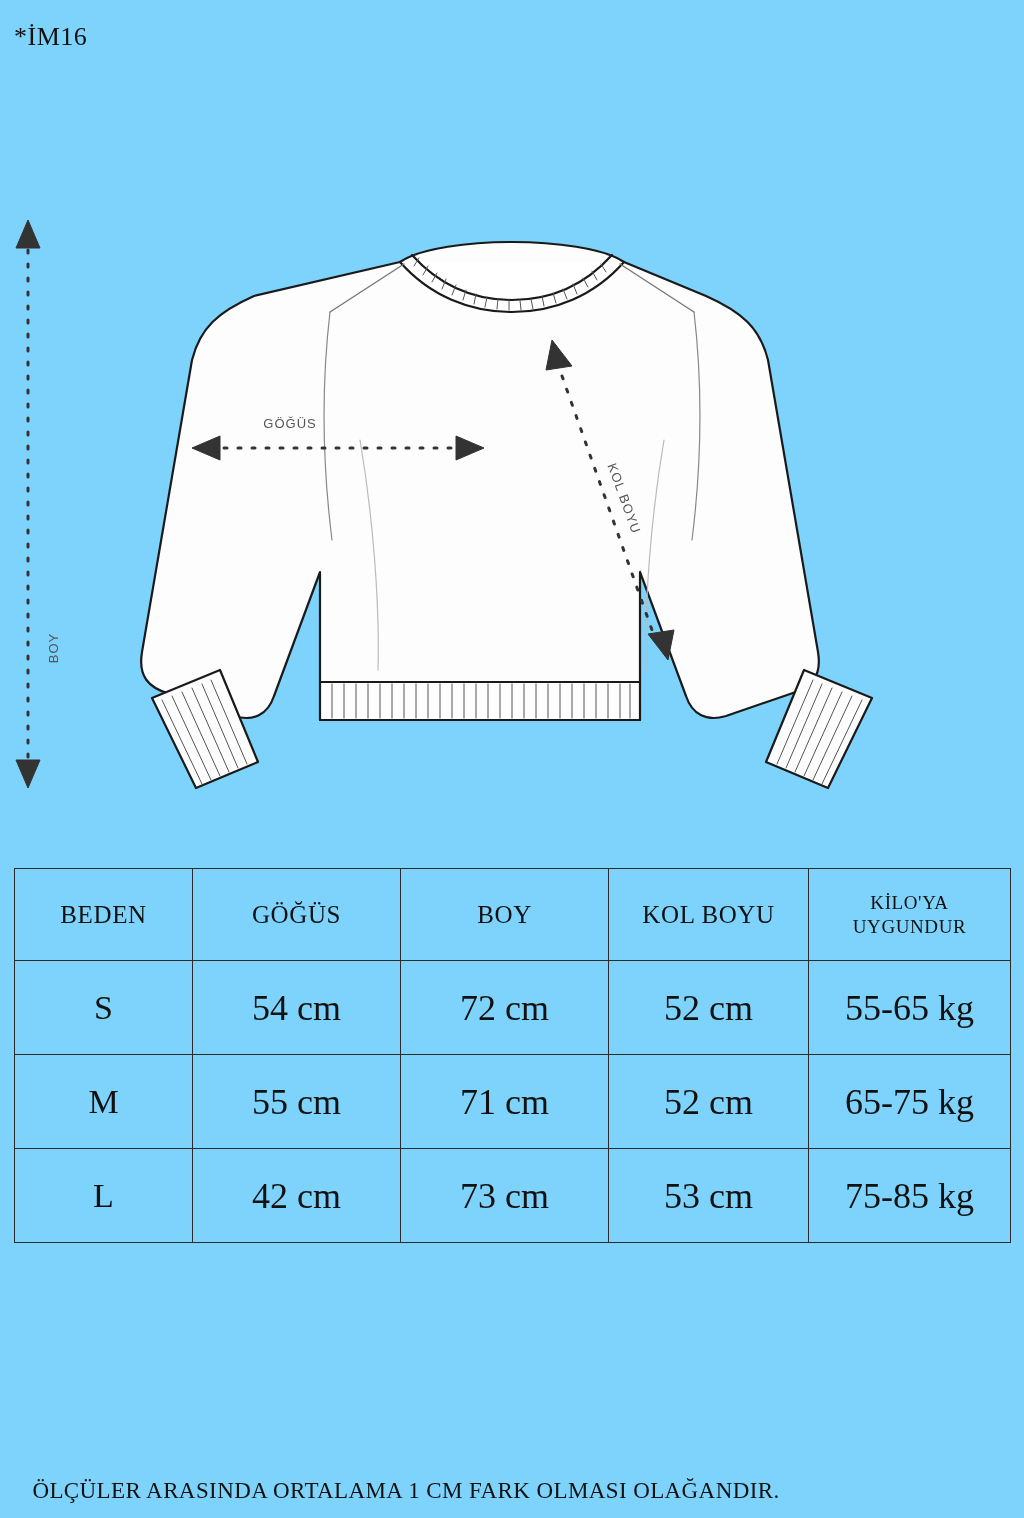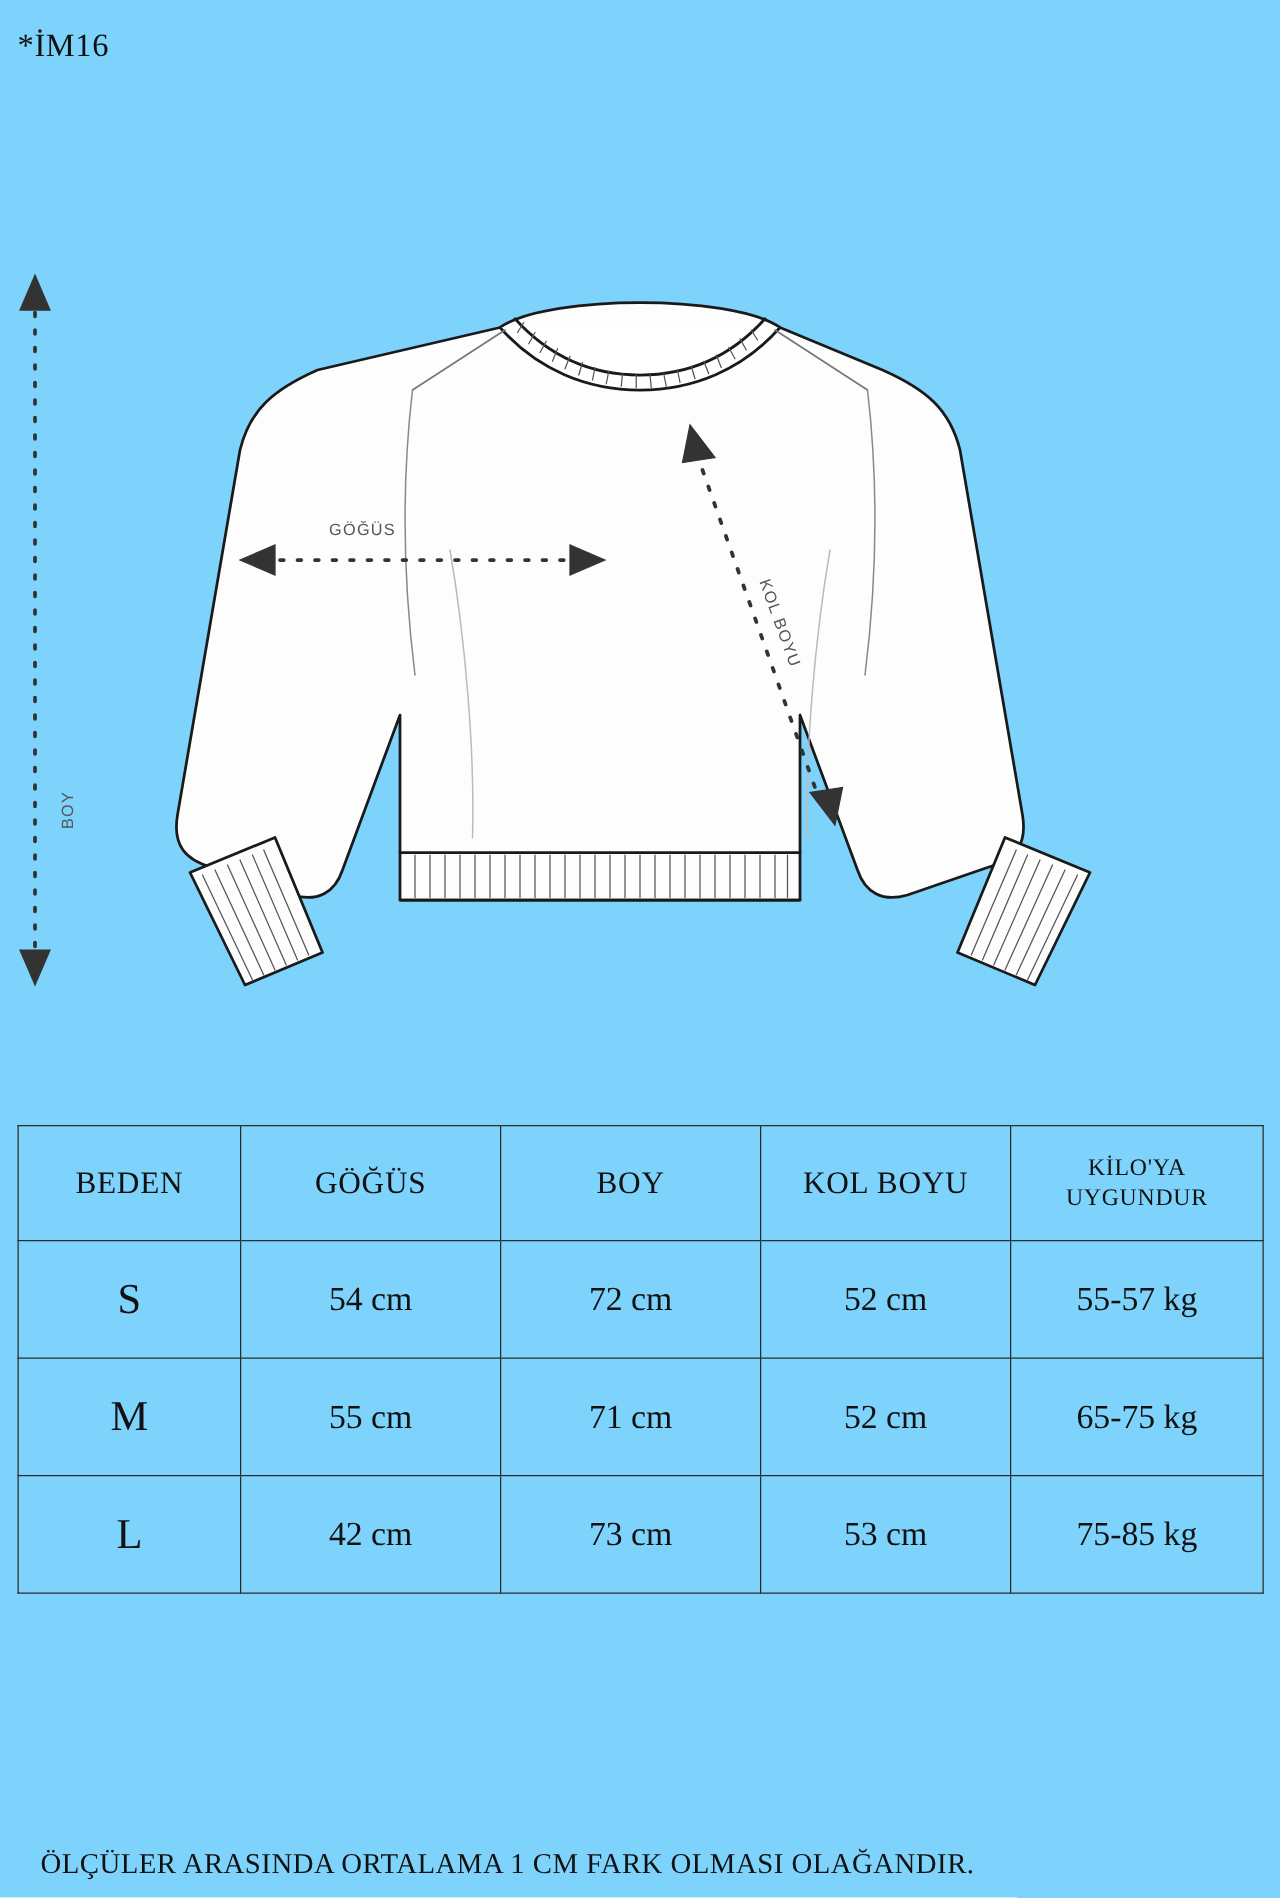--- a/index.html
+++ b/index.html
@@ -48,21 +48,21 @@
     top: 200px;
     width: 1024px;
     height: 690px;
   }
   .illustration svg { display: block; }
 
   
   .table-wrap {
     position: absolute;
     left: 14px;
-    top: 900px;
+    top: 868px;
     width: 996px;
   }
   table.size-table {
     border-collapse: collapse;
     width: 996px;
     table-layout: fixed;
   }
   table.size-table td, table.size-table th {
     border: 1px solid #2b2b2b;
     text-align: center;
@@ -80,21 +80,21 @@
     font-size: 19px;
     line-height: 1.25;
   }
   table.size-table tbody td {
     height: 94px;
   }
   td.beden-cell {
     font-size: 34px;
   }
   td.val-cell {
-    font-size: 27px;
+    font-size: 36px;
   }
   
   col.c0 { width: 178px; }
   col.c1 { width: 208px; }
   col.c2 { width: 208px; }
   col.c3 { width: 200px; }
   col.c4 { width: 202px; }
   thead tr th {
     border-top-left-radius: 26px;
     border-top-right-radius: 26px;
@@ -280,21 +280,21 @@
             <span>UYGUNDUR</span>
           </th>
         </tr>
       </thead>
       <tbody>
         <tr>
           <td class="beden-cell">S</td>
           <td class="val-cell">54 cm</td>
           <td class="val-cell">72 cm</td>
           <td class="val-cell">52  cm</td>
-          <td class="val-cell">55-57 kg</td>
+          <td class="val-cell">55-65 kg</td>
         </tr>
         <tr>
           <td class="beden-cell">M</td>
           <td class="val-cell">55 cm</td>
           <td class="val-cell">71 cm</td>
           <td class="val-cell">52 cm</td>
           <td class="val-cell">65-75 kg</td>
         </tr>
         <tr>
           <td class="beden-cell">L</td>

